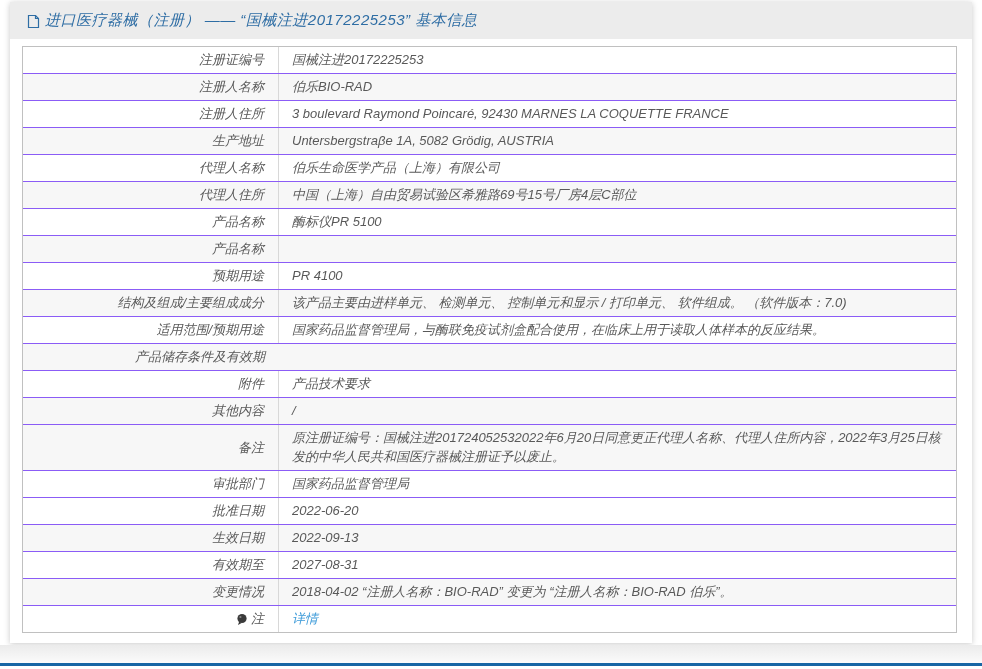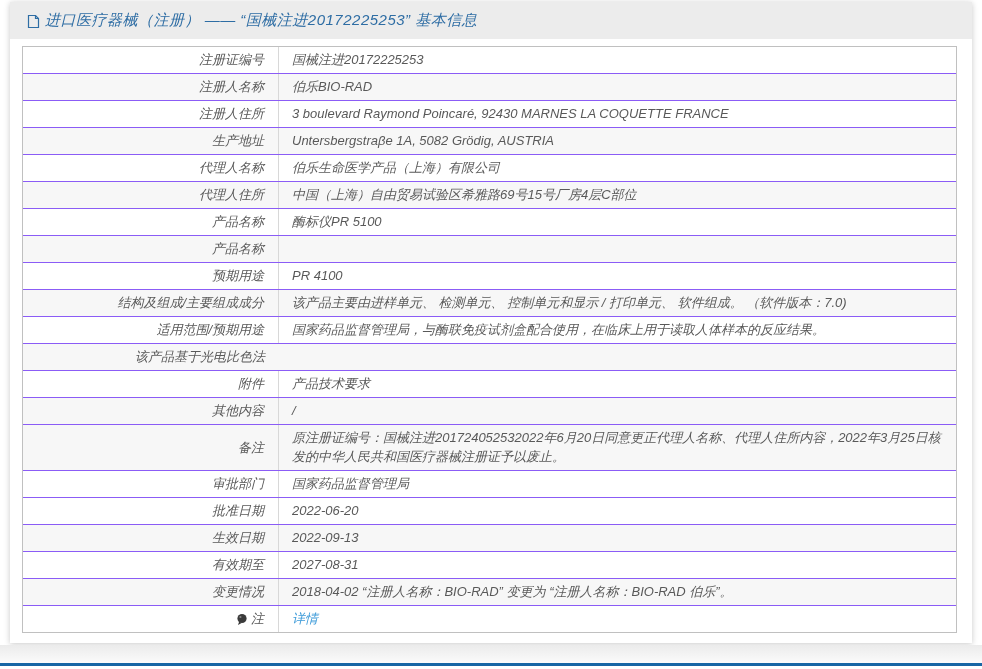--- a/index.html
+++ b/index.html
@@ -128,21 +128,21 @@
         <div class="val">该产品主要由进样单元、 检测单元、 控制单元和显示 / 打印单元、 软件组成。 （软件版本：7.0)</div>
       </div>
       <div class="row">
         <div class="lab">
           <span>适用范围/预期用途</span>
         </div>
         <div class="val">国家药品监督管理局，与酶联免疫试剂盒配合使用，在临床上用于读取人体样本的反应结果。</div>
       </div>
       <div class="row shade nodiv">
         <div class="lab">
-          <span>该产品基于光电比色法</span>
+          <span>产品储存条件及有效期</span>
         </div>
         <div class="val"></div>
       </div>
       <div class="row">
         <div class="lab">
           <span>附件</span>
         </div>
         <div class="val">产品技术要求</div>
       </div>
       <div class="row shade">

